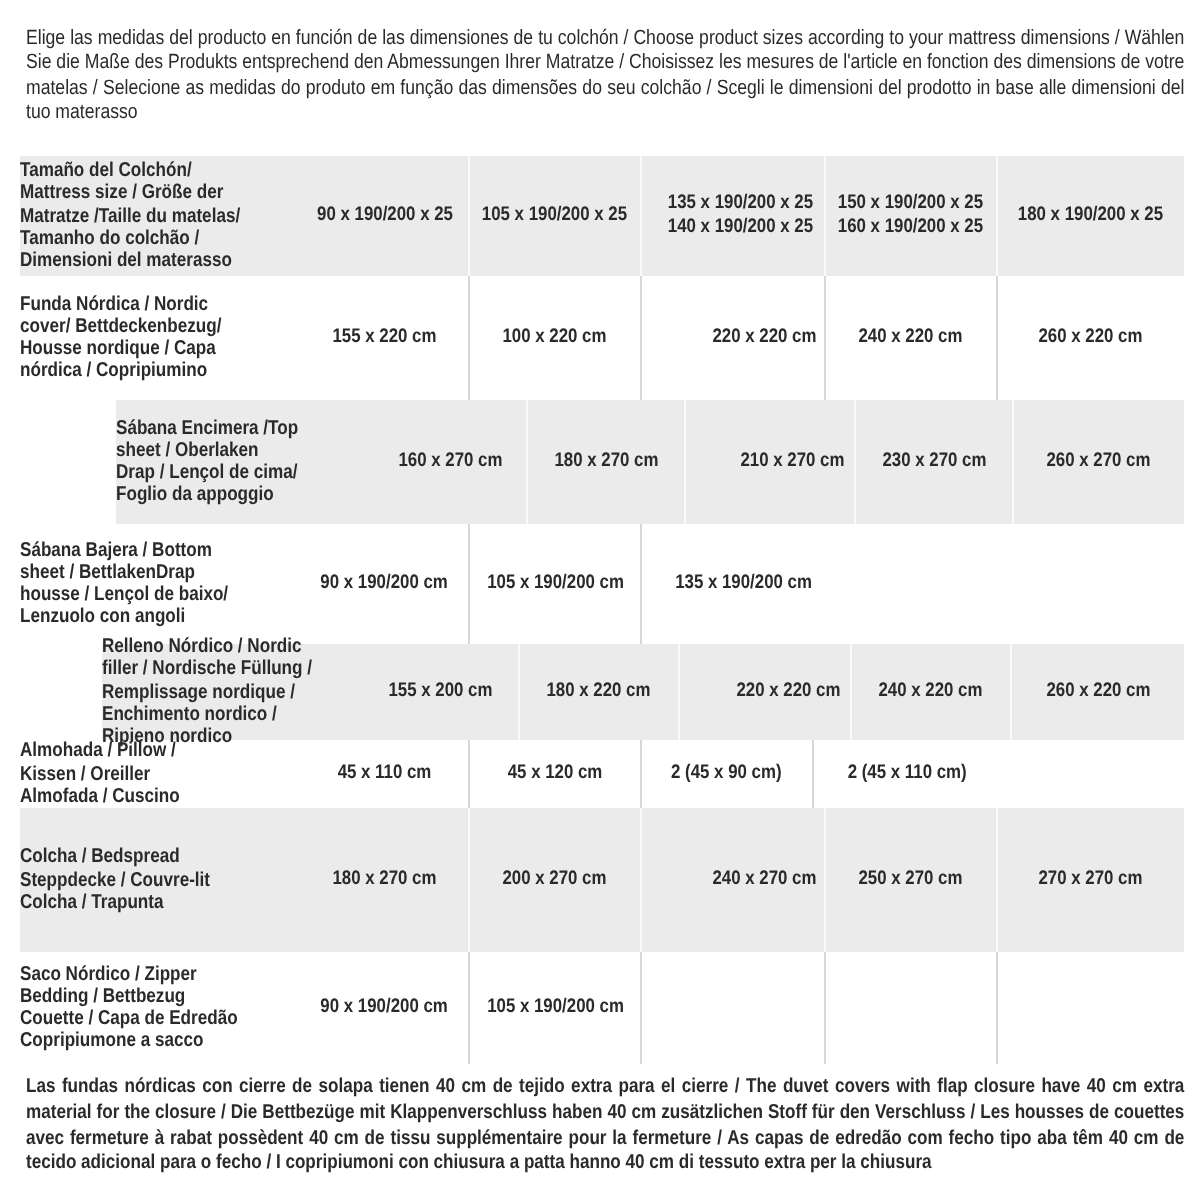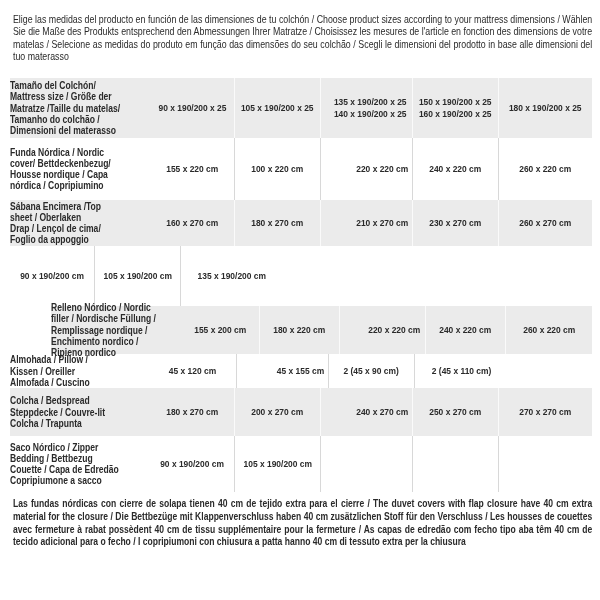--- a/index.html
+++ b/index.html
@@ -39,25 +39,25 @@
     margin:15px 0 0 10px;
     width:582px;
   }
   .row{
     display:flex;
     align-items:stretch;
   }
   .row.alt{background:#ebebeb;}
   .row:nth-child(1){height:60px;}
   .row:nth-child(2){height:62px;}
-  .row:nth-child(3){height:46px;}
+  .row:nth-child(3){height:62px;margin-left:48px;}
   .row:nth-child(4){height:60px;}
   .row:nth-child(5){height:48px;margin-left:41px;}
   .row:nth-child(6){height:34px;}
-  .row:nth-child(7){height:48px;}
+  .row:nth-child(7){height:72px;}
   .row:nth-child(8){height:56px;}
 
   .cell{
     display:flex;
     align-items:center;
     box-sizing:border-box;
   }
   .cell.label{
     width:140px;
     font-size:10px;
@@ -170,20 +170,26 @@
         </div>
       <div class="cell val v4">
           <span class="cnds">230 x 270 cm</span>
         </div>
       <div class="cell val v5">
           <span class="cnds">260 x 270 cm</span>
         </div>
     </div>
 
     <div class="row">
+      <div class="cell label">
+          <div class="cnd">Sábana Bajera / Bottom
+sheet / BettlakenDrap
+housse / Lençol de baixo/
+Lenzuolo con angoli</div>
+        </div>
       <div class="cell val v1">
           <span class="cnds">90 x 190/200 cm</span>
         </div>
       <div class="cell val v2">
           <span class="cnds">105 x 190/200 cm</span>
         </div>
       <div class="cell val v3">
           <span class="cnds">135 x 190/200 cm</span>
         </div>
     </div>
@@ -212,25 +218,25 @@
           <span class="cnds">260 x 220 cm</span>
         </div>
     </div>
 
     <div class="row">
       <div class="cell label">
           <div class="cnd">Almohada / Pillow /
 Kissen / Oreiller
 Almofada / Cuscino</div>
         </div>
+      <div class="cell val v1">
+          <span class="cnds">45 x 110 cm</span>
+        </div>
       <div class="cell val v2">
           <span class="cnds">45 x 120 cm</span>
-        </div>
-      <div class="cell val v3">
-          <span class="cnds">45 x 155 cm</span>
         </div>
       <div class="cell val v4">
           <span class="cnds">2 (45 x 90 cm)</span>
         </div>
       <div class="cell val v5">
           <span class="cnds">2 (45 x 110 cm)</span>
         </div>
     </div>
 
     <div class="row alt">

